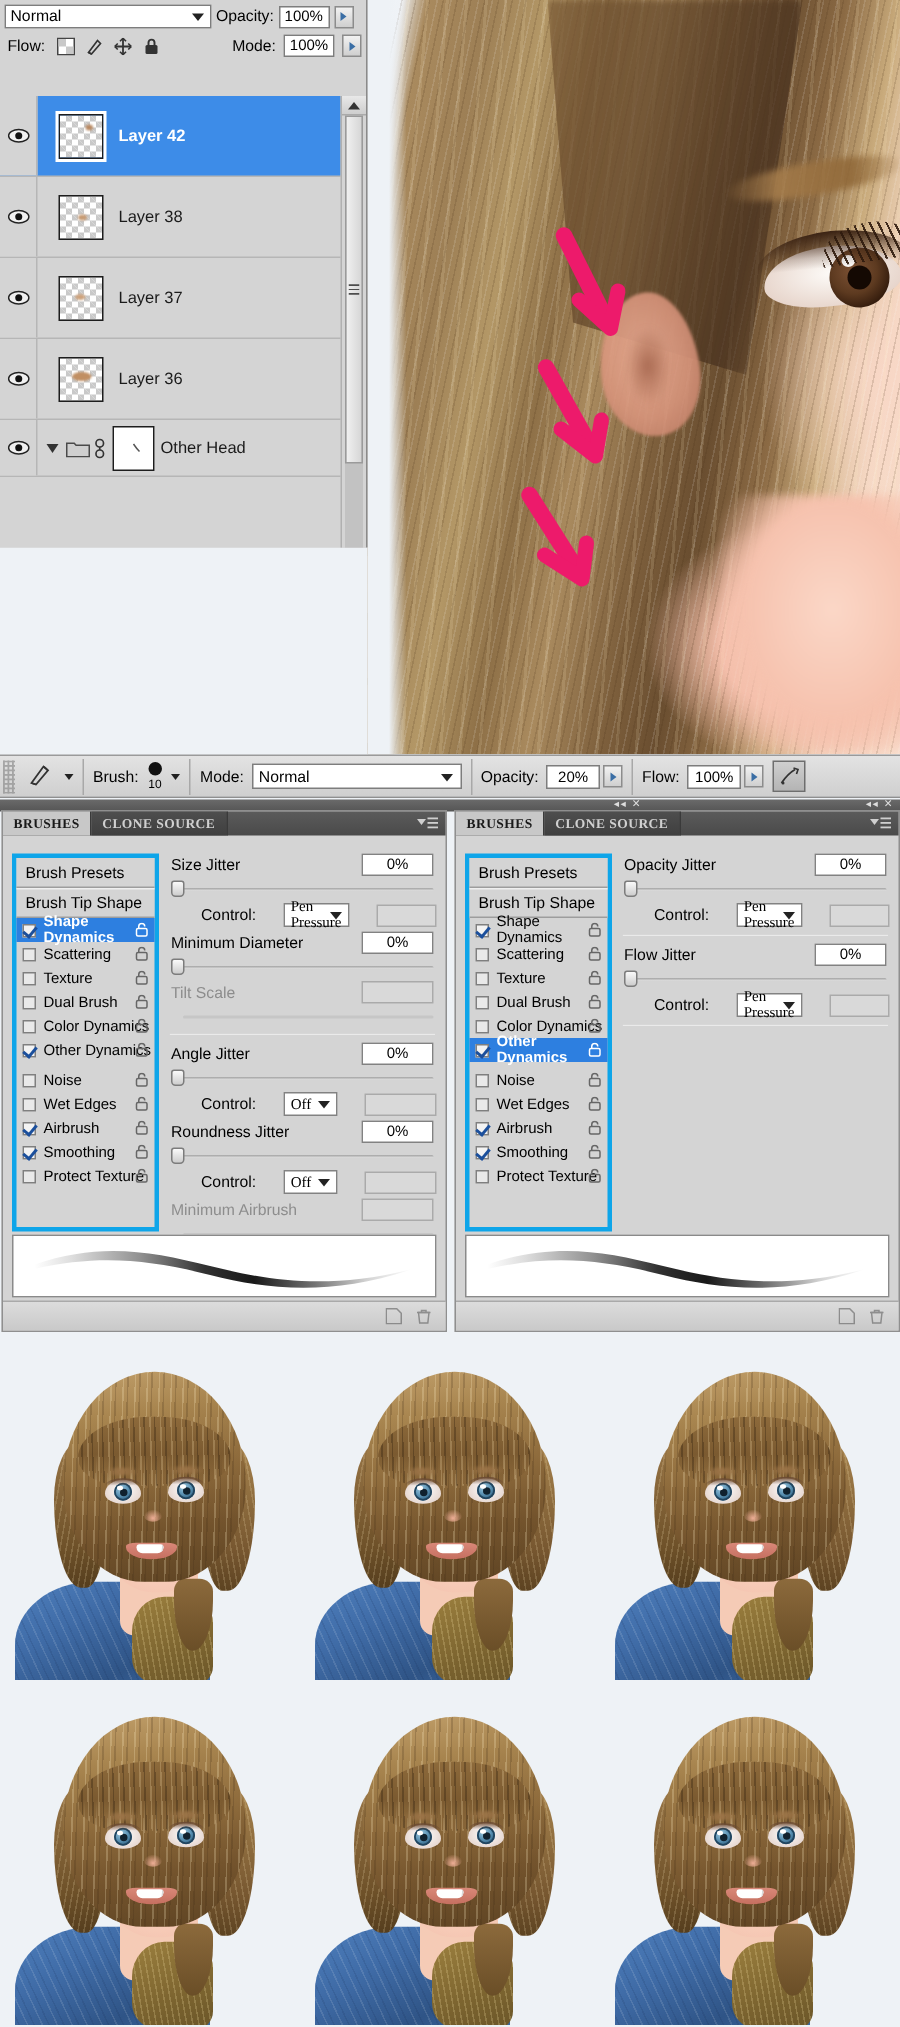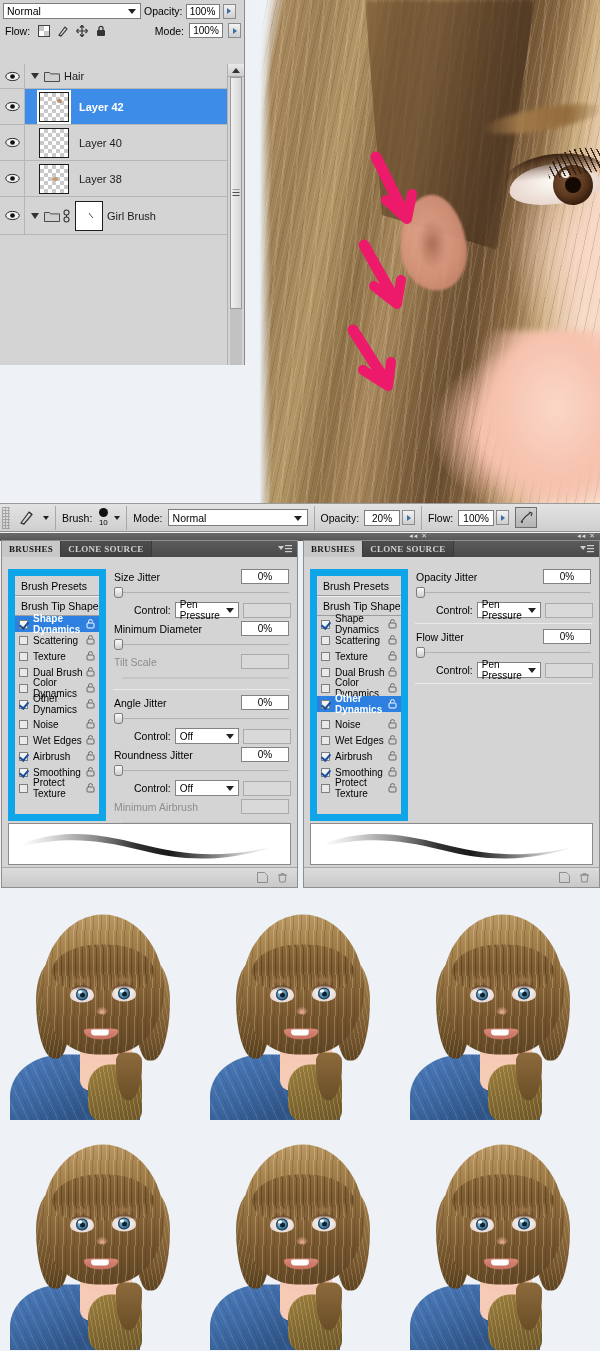--- a/index.html
+++ b/index.html
@@ -95,21 +95,21 @@
     text-align:center; line-height:14px; }
   .stepper{ width:13px; height:15px; background:linear-gradient(180deg,#f2f2f2,#cfcfcf); border:1px solid #8c8c8c;
     display:flex;align-items:center;justify-content:center; }
   .stepper i{ width:0;height:0;border-top:3px solid transparent;border-bottom:3px solid transparent;border-left:4px solid #3a6ea5; display:block; }
 
   .lock-row{ display:flex; align-items:center; height:20px; padding:1px 3px 0 5px; gap:5px; }
   .lock-icons{ display:flex; align-items:center; gap:7px; margin-left:3px; }
   .lock-ic{ width:12px; height:12px; display:block; }
 
   .layers-list{ position:absolute; left:0; top:64px; right:0; bottom:0; background:#d4d4d4; overflow:hidden; }
-  .layer-row{ display:flex; align-items:center; height:36px; border-bottom:1px solid #b6b6b6; background:#d4d4d4; }
+  .layer-row{ display:flex; align-items:center; height:54px; border-bottom:1px solid #b6b6b6; background:#d4d4d4; }
   .layer-row.group{ height:25px; }
   .layer-row.selected{ background:#3d8ce8; }
   .layer-row.selected .layer-name{ color:#fff; font-weight:bold; }
   .eye-cell{ width:25px; height:100%; display:flex; align-items:center; justify-content:center;
     border-right:1px solid #b6b6b6; background:#d4d4d4; }
   .eye-ic{ width:15px; height:11px; }
   .disc-cell{ width:19px; display:flex; align-items:center; justify-content:center; }
   .tri{ width:0;height:0;border-left:4.5px solid transparent;border-right:4.5px solid transparent;border-top:6px solid #333; }
   .folder-ic{ width:16px; height:12px; }
   .thumb{ width:30px; height:30px; border:1px solid #1d1d1d; margin:0 6px 0 8px; flex:0 0 auto;
@@ -160,21 +160,21 @@
   #brush-panel-left{ left:1px; }
   #brush-panel-right{ left:303px; }
   .bp-tabs{ height:16px; background:linear-gradient(180deg,#5b5b5b,#4a4a4a); display:flex; position:relative;font-family:Liberation Serif, serif; }
   .bp-tab{ padding:0 7px; display:flex; align-items:center; font-size:9px; font-weight:bold; letter-spacing:.3px;
     color:#d0d0d0; background:linear-gradient(180deg,#4e4e4e,#3f3f3f); border-right:1px solid #3a3a3a; }
   .bp-tab.active{ background:#c8c8c8; color:#1a1a1a; }
   .bp-menu{ position:absolute; right:5px; top:3px; color:#cfcfcf; font-size:8px; line-height:9px; }
 
   .bp-body{ position:absolute; left:0; top:24px; right:0; bottom:0; }
   .bp-list{ position:absolute; left:6px; top:4px; width:98px; bottom:66px;
-    background:#d4d4d4; border:7px solid #0ea5e9; }
+    background:#d4d4d4; border:3px solid #0ea5e9; }
   .bp-li{ height:16px; display:flex; align-items:center; padding-left:4px; font-size:10px; position:relative; }
   .bp-li.header{ font-size:10.5px; height:20px; border-bottom:1px solid #9d9d9d; background:#d4d4d4; padding-left:6px; }
   .bp-li.header.second{ border-top:1px solid #efefef; }
   .bp-li.active{ background:#2d7fe0; color:#fff; font-weight:bold; }
   .bp-cb{ width:9px; height:9px; background:#e9e9e9; border:1px solid #7f7f7f; margin-right:5px; flex:0 0 auto; position:relative; }
   .bp-cb.on{ background:#f3f3f3; }
   .bp-cb.on:after{ content:""; position:absolute; left:1px; top:-1px; width:4px; height:7px;
     border:solid #1b4f9c; border-width:0 2px 2px 0; transform:rotate(40deg); }
   .bp-lock{ position:absolute; right:4px; top:3px; width:9px; height:10px; }
 
@@ -182,24 +182,24 @@
   .rowlabel{ font-size:10.5px; }
   .field-row{ display:flex; align-items:center; justify-content:space-between; padding:0 2px; }
   .valbox{ width:48px; height:15px; background:#fff; border:1px solid #828282; font-size:10px; text-align:center; line-height:14px; }
   .valbox.ghost{ background:#d9d9d9; border:1px solid #aaa; }
   .slider{ position:relative; height:13px; margin:2px 2px 3px 2px; }
   .slider .track{ position:absolute; left:8px; right:0; top:6px; height:2px;
     background:linear-gradient(180deg,#a3a3a3,#e2e2e2); border-radius:1px; }
   .slider .knob{ position:absolute; left:0; top:1px; width:9px; height:11px;
     background:linear-gradient(180deg,#fafafa,#cdcdcd); border:1px solid #7c7c7c; border-radius:2px 2px 3px 3px; }
   .slider.dim .track{ background:#c6c6c6; }
-  .ctrl-row{ display:flex; align-items:center; gap:4px; padding-left:22px; margin:1px 0 3px 0; }
+  .ctrl-row{ display:flex; align-items:center; gap:18px; padding-left:22px; margin:1px 0 3px 0; }
   .ctrl-label{ font-size:10.5px; }
   .ctrl-select{ flex:1; height:16px; background:#fff; border:1px solid #828282; position:relative;
-    display:flex; align-items:center; padding:0 4px; font-size:10px; }
+    display:flex; align-items:center; padding:0 4px; font-size:10px;font-family:Liberation Serif, serif; }
   .ctrl-select .caret{ position:absolute; right:4px; top:5px; width:0;height:0;
     border-left:4px solid transparent;border-right:4px solid transparent;border-top:5px solid #222; }
   .ctrl-ghost{ width:48px; height:15px; background:#d9d9d9; border:1px solid #aaa; }
   .hr-sep{ height:1px; background:#b5b5b5; border-bottom:1px solid #eaeaea; margin:5px 1px; }
   .flip-row{ display:flex; align-items:center; padding:3px 2px 0 2px; }
   .flip-item{ display:flex; align-items:center; font-size:10.5px; }
   .flip-item .bp-cb{ margin-right:4px; }
 
   .bp-preview{ position:absolute; left:6px; right:6px; bottom:22px; height:42px;
     background:#fff; border:1px solid #8a8a8a; overflow:hidden; }
@@ -362,106 +362,103 @@
       </div>
       <span class="lbl" style="margin-left:auto;">Mode:</span>
       <div class="numbox">100%</div>
       <div class="stepper">
           <i></i>
         </div>
     </div>
 
     <div class="layers-list">
 
-      <div class="layer-row group">
+
+      <div class="layer-row selected">
+        <div class="eye-cell" style="background:#d4d4d4">
+          <svg class="eye-ic" viewBox="0 0 16 11">
+              <ellipse cx="8" cy="5.5" rx="7.2" ry="4.4" fill="#f0f0f0" stroke="#222" stroke-width="1"></ellipse>
+              <circle cx="8" cy="5.5" r="2.5" fill="#111"></circle>
+            </svg>
+        </div>
+        <div class="thumb sel-outline" style="margin-left:14px;">
+          <span class="spec" style="left:17px;top:6px;width:5px;height:4px;background:#b98a63;"></span>
+        </div>
+        <span class="layer-name">Layer 42</span>
+      </div>
+
+
+
+      <div class="layer-row">
+        <div class="eye-cell">
+          <svg class="eye-ic" viewBox="0 0 16 11">
+              <ellipse cx="8" cy="5.5" rx="7.2" ry="4.4" fill="#f0f0f0" stroke="#222" stroke-width="1"></ellipse>
+              <circle cx="8" cy="5.5" r="2.5" fill="#111"></circle>
+            </svg>
+        </div>
+        <div class="thumb" style="margin-left:14px;">
+          <span class="spec" style="left:12px;top:12px;width:6px;height:4px;background:#c79b74;"></span>
+        </div>
+        <span class="layer-name">Layer 38</span>
+      </div>
+
+      <div class="layer-row">
+        <div class="eye-cell">
+          <svg class="eye-ic" viewBox="0 0 16 11">
+              <ellipse cx="8" cy="5.5" rx="7.2" ry="4.4" fill="#f0f0f0" stroke="#222" stroke-width="1"></ellipse>
+              <circle cx="8" cy="5.5" r="2.5" fill="#111"></circle>
+            </svg>
+        </div>
+        <div class="thumb" style="margin-left:14px;">
+          <span class="spec" style="left:10px;top:11px;width:7px;height:4px;background:#cda27c;"></span>
+        </div>
+        <span class="layer-name">Layer 37</span>
+      </div>
+
+      <div class="layer-row">
+        <div class="eye-cell">
+          <svg class="eye-ic" viewBox="0 0 16 11">
+              <ellipse cx="8" cy="5.5" rx="7.2" ry="4.4" fill="#f0f0f0" stroke="#222" stroke-width="1"></ellipse>
+              <circle cx="8" cy="5.5" r="2.5" fill="#111"></circle>
+            </svg>
+        </div>
+        <div class="thumb" style="margin-left:14px;">
+          <span class="spec" style="left:8px;top:9px;width:13px;height:6px;background:#c18f63;"></span>
+        </div>
+        <span class="layer-name">Layer 36</span>
+      </div>
+
+      <div class="layer-row" style="height:38px;">
         <div class="eye-cell">
           <svg class="eye-ic" viewBox="0 0 16 11">
               <ellipse cx="8" cy="5.5" rx="7.2" ry="4.4" fill="#f0f0f0" stroke="#222" stroke-width="1"></ellipse>
               <circle cx="8" cy="5.5" r="2.5" fill="#111"></circle>
             </svg>
         </div>
         <div class="disc-cell">
             <span class="tri"></span>
           </div>
         <span class="folder-ic">
           <svg width="16" height="12" viewBox="0 0 16 12">
               <path d="M0.5 2.5 h5 l1.2 1.4 h8.8 v7.6 h-15 Z" fill="#cfcfcf" stroke="#4a4a4a" stroke-width="1"></path>
             </svg>
         </span>
-        <span class="layer-name">Hair</span>
-      </div>
-
-      <div class="layer-row selected">
-        <div class="eye-cell" style="background:#d4d4d4">
-          <svg class="eye-ic" viewBox="0 0 16 11">
-              <ellipse cx="8" cy="5.5" rx="7.2" ry="4.4" fill="#f0f0f0" stroke="#222" stroke-width="1"></ellipse>
-              <circle cx="8" cy="5.5" r="2.5" fill="#111"></circle>
-            </svg>
-        </div>
-        <div class="thumb sel-outline" style="margin-left:14px;">
-          <span class="spec" style="left:17px;top:6px;width:5px;height:4px;background:#b98a63;"></span>
-        </div>
-        <span class="layer-name">Layer 42</span>
-      </div>
-
-      <div class="layer-row">
-        <div class="eye-cell">
-          <svg class="eye-ic" viewBox="0 0 16 11">
-              <ellipse cx="8" cy="5.5" rx="7.2" ry="4.4" fill="#f0f0f0" stroke="#222" stroke-width="1"></ellipse>
-              <circle cx="8" cy="5.5" r="2.5" fill="#111"></circle>
-            </svg>
-        </div>
-        <div class="thumb" style="margin-left:14px;"></div>
-        <span class="layer-name">Layer 40</span>
-      </div>
-
-
-      <div class="layer-row">
-        <div class="eye-cell">
-          <svg class="eye-ic" viewBox="0 0 16 11">
-              <ellipse cx="8" cy="5.5" rx="7.2" ry="4.4" fill="#f0f0f0" stroke="#222" stroke-width="1"></ellipse>
-              <circle cx="8" cy="5.5" r="2.5" fill="#111"></circle>
-            </svg>
-        </div>
-        <div class="thumb" style="margin-left:14px;">
-          <span class="spec" style="left:12px;top:12px;width:6px;height:4px;background:#c79b74;"></span>
-        </div>
-        <span class="layer-name">Layer 38</span>
-      </div>
-
-
-
-      <div class="layer-row" style="height:38px;">
-        <div class="eye-cell">
-          <svg class="eye-ic" viewBox="0 0 16 11">
-              <ellipse cx="8" cy="5.5" rx="7.2" ry="4.4" fill="#f0f0f0" stroke="#222" stroke-width="1"></ellipse>
-              <circle cx="8" cy="5.5" r="2.5" fill="#111"></circle>
-            </svg>
-        </div>
-        <div class="disc-cell">
-            <span class="tri"></span>
-          </div>
-        <span class="folder-ic">
-          <svg width="16" height="12" viewBox="0 0 16 12">
-              <path d="M0.5 2.5 h5 l1.2 1.4 h8.8 v7.6 h-15 Z" fill="#cfcfcf" stroke="#4a4a4a" stroke-width="1"></path>
-            </svg>
-        </span>
         <span class="link-ic">
           <svg width="9" height="14" viewBox="0 0 9 14">
               <rect x="2" y="1" width="5" height="5" rx="2.4" fill="none" stroke="#333" stroke-width="1.1"></rect>
               <rect x="2" y="8" width="5" height="5" rx="2.4" fill="none" stroke="#333" stroke-width="1.1"></rect>
               <path d="M4.5 6 v2" stroke="#333" stroke-width="1.1"></path>
             </svg>
         </span>
         <div class="mask-thumb">
           <svg width="26" height="28" viewBox="0 0 26 28">
               <path d="M13 11 q2 3 4 5" stroke="#555" stroke-width="1" fill="none"></path>
             </svg>
         </div>
-        <span class="layer-name">Girl Brush</span>
+        <span class="layer-name">Other Head</span>
       </div>
     </div>
 
     <div class="scroll-col">
       <div class="scroll-up">
           <i></i>
         </div>
       <div class="scroll-track">
         <div class="scroll-thumb">
           <span class="scroll-grip"></span>

